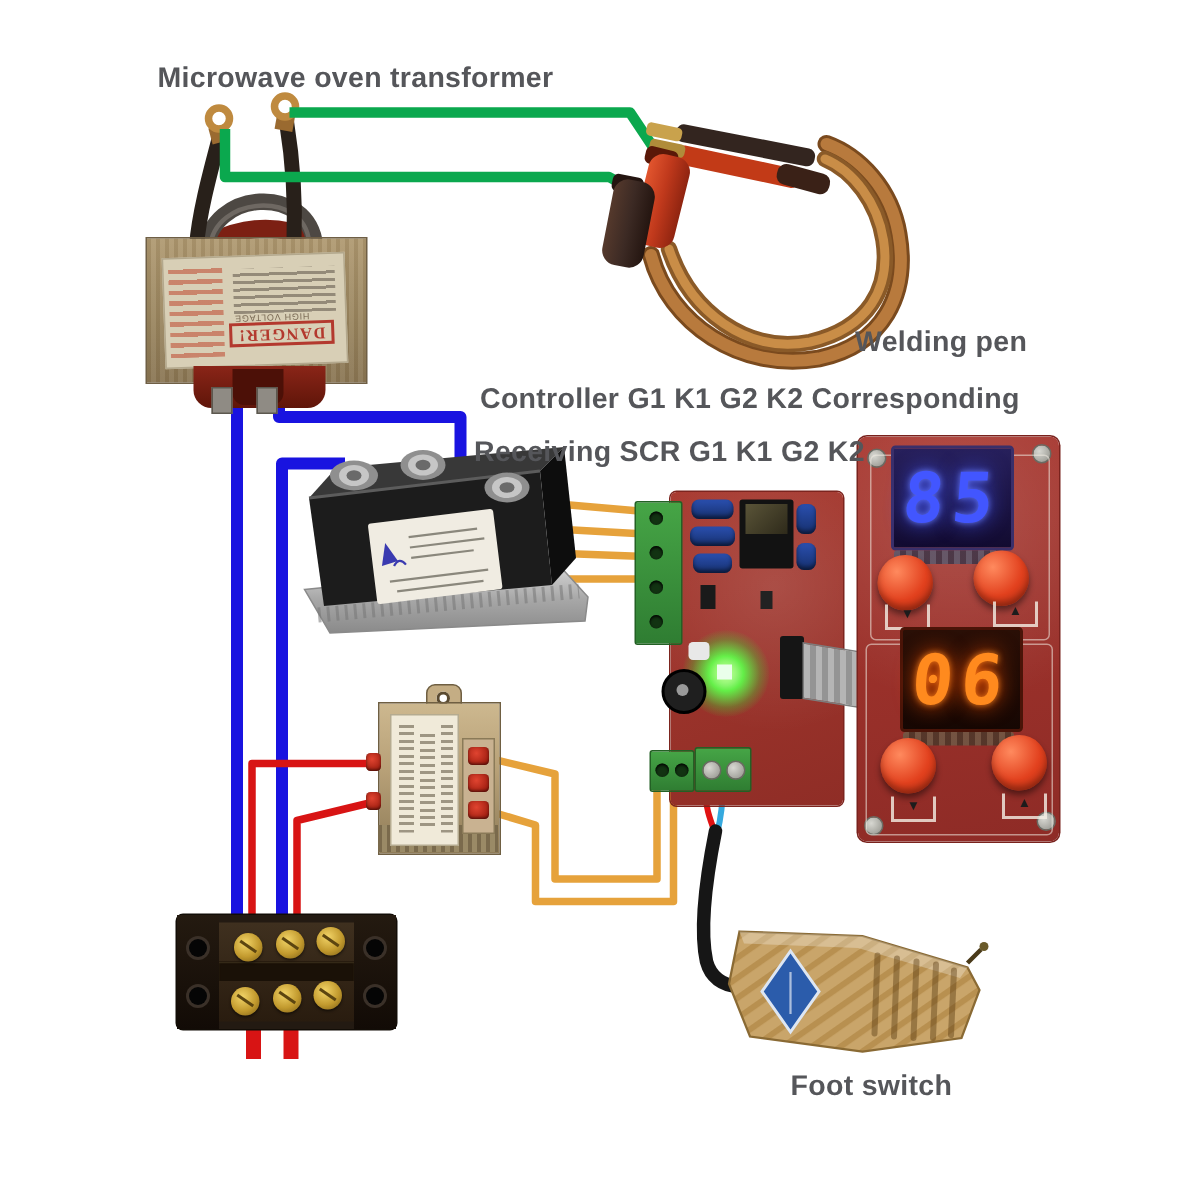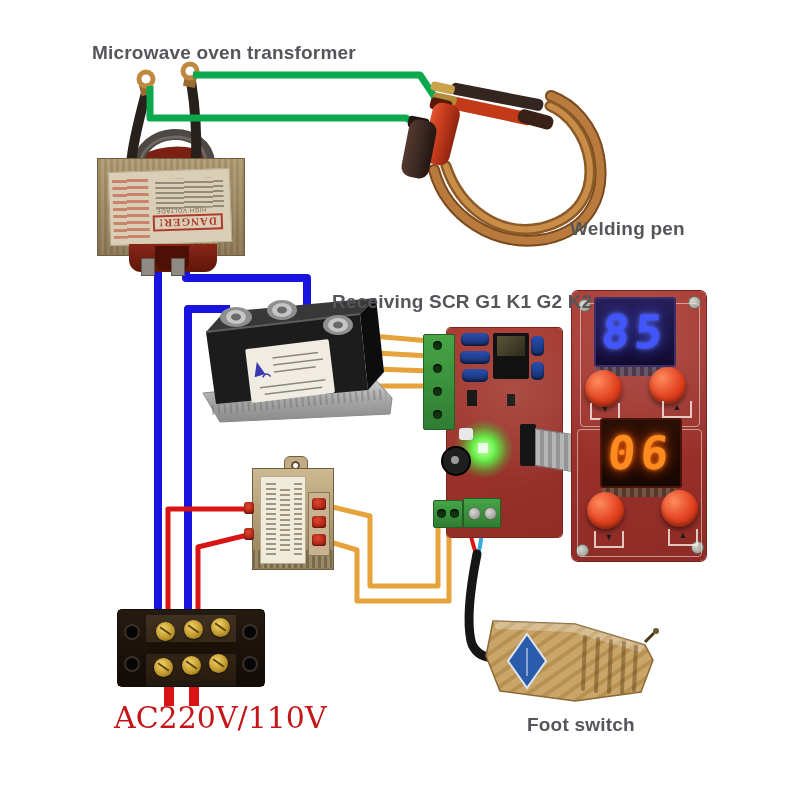--- a/index.html
+++ b/index.html
@@ -348,18 +348,18 @@
       <div class="tb-hole" style="left:8px;top:48px;"></div>
     </div>
     <div class="brass" style="left:38px;top:12px;"></div>
     <div class="brass" style="left:66px;top:10px;"></div>
     <div class="brass" style="left:93px;top:8px;"></div>
     <div class="brass" style="left:36px;top:48px;"></div>
     <div class="brass" style="left:64px;top:46px;"></div>
     <div class="brass" style="left:91px;top:44px;"></div>
   </div>
 
-  <div class="caption" style="left:92px;top:42px;">Microwave oven transformer</div>
+  <div class="caption" style="left:105px;top:42px;">Microwave oven transformer</div>
   <div class="caption" style="left:570px;top:218px;">Welding pen</div>
-  <div class="caption" style="left:332px;top:291px;">Receiving SCR G1 K1 G2 K2</div>
-  <div class="ac-caption" style="left:114px;top:700px;">AC220V/110V</div>
+  <div class="caption" style="left:320px;top:256px;">Controller G1 K1 G2 K2 Corresponding</div>
+  <div class="caption" style="left:316px;top:291px;">Receiving SCR G1 K1 G2 K2</div>
   <div class="caption" style="left:527px;top:714px;">Foot switch</div>
 </div>
 
 </body></html>

